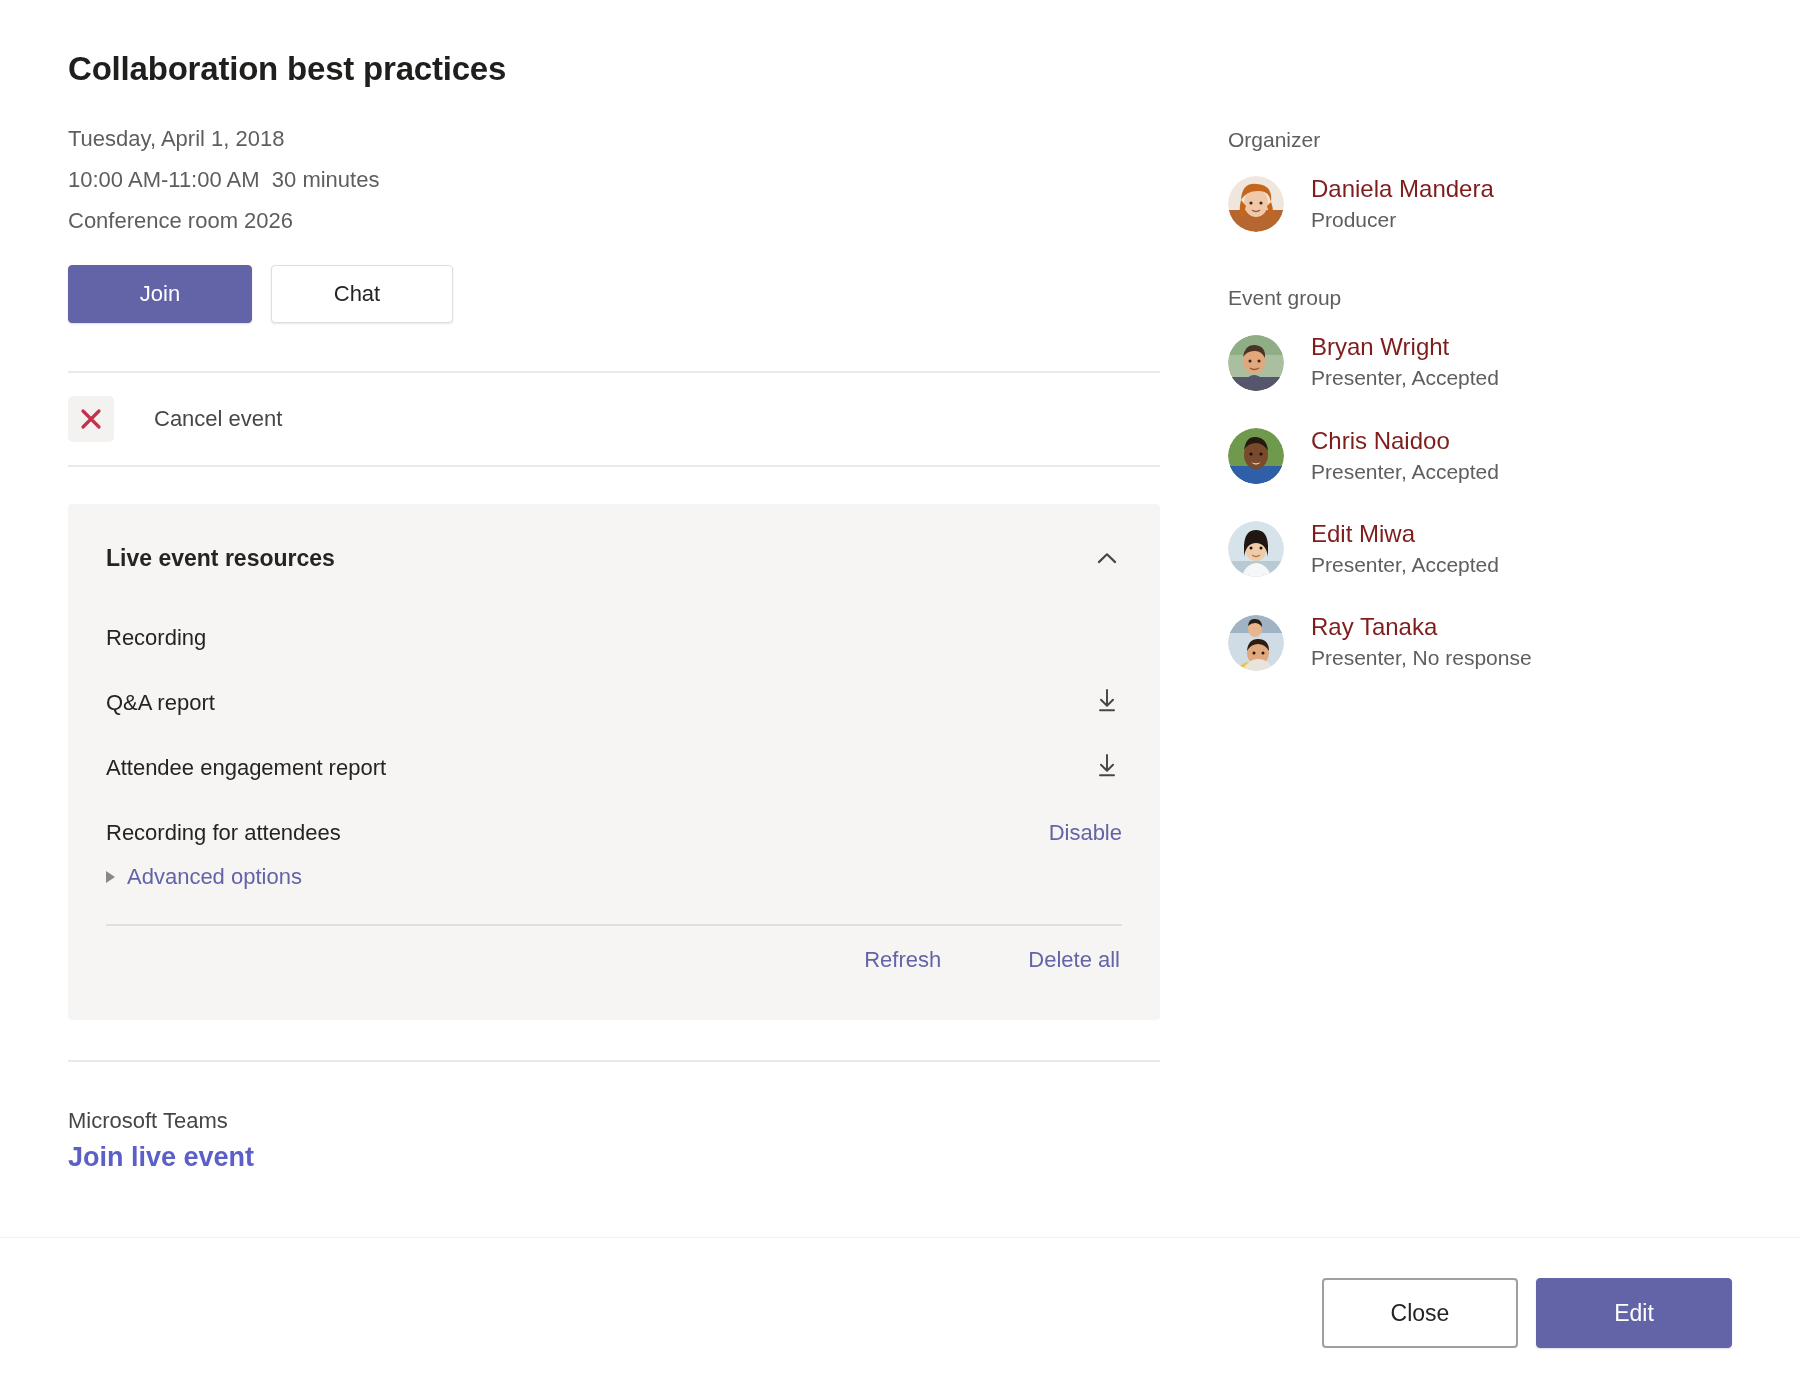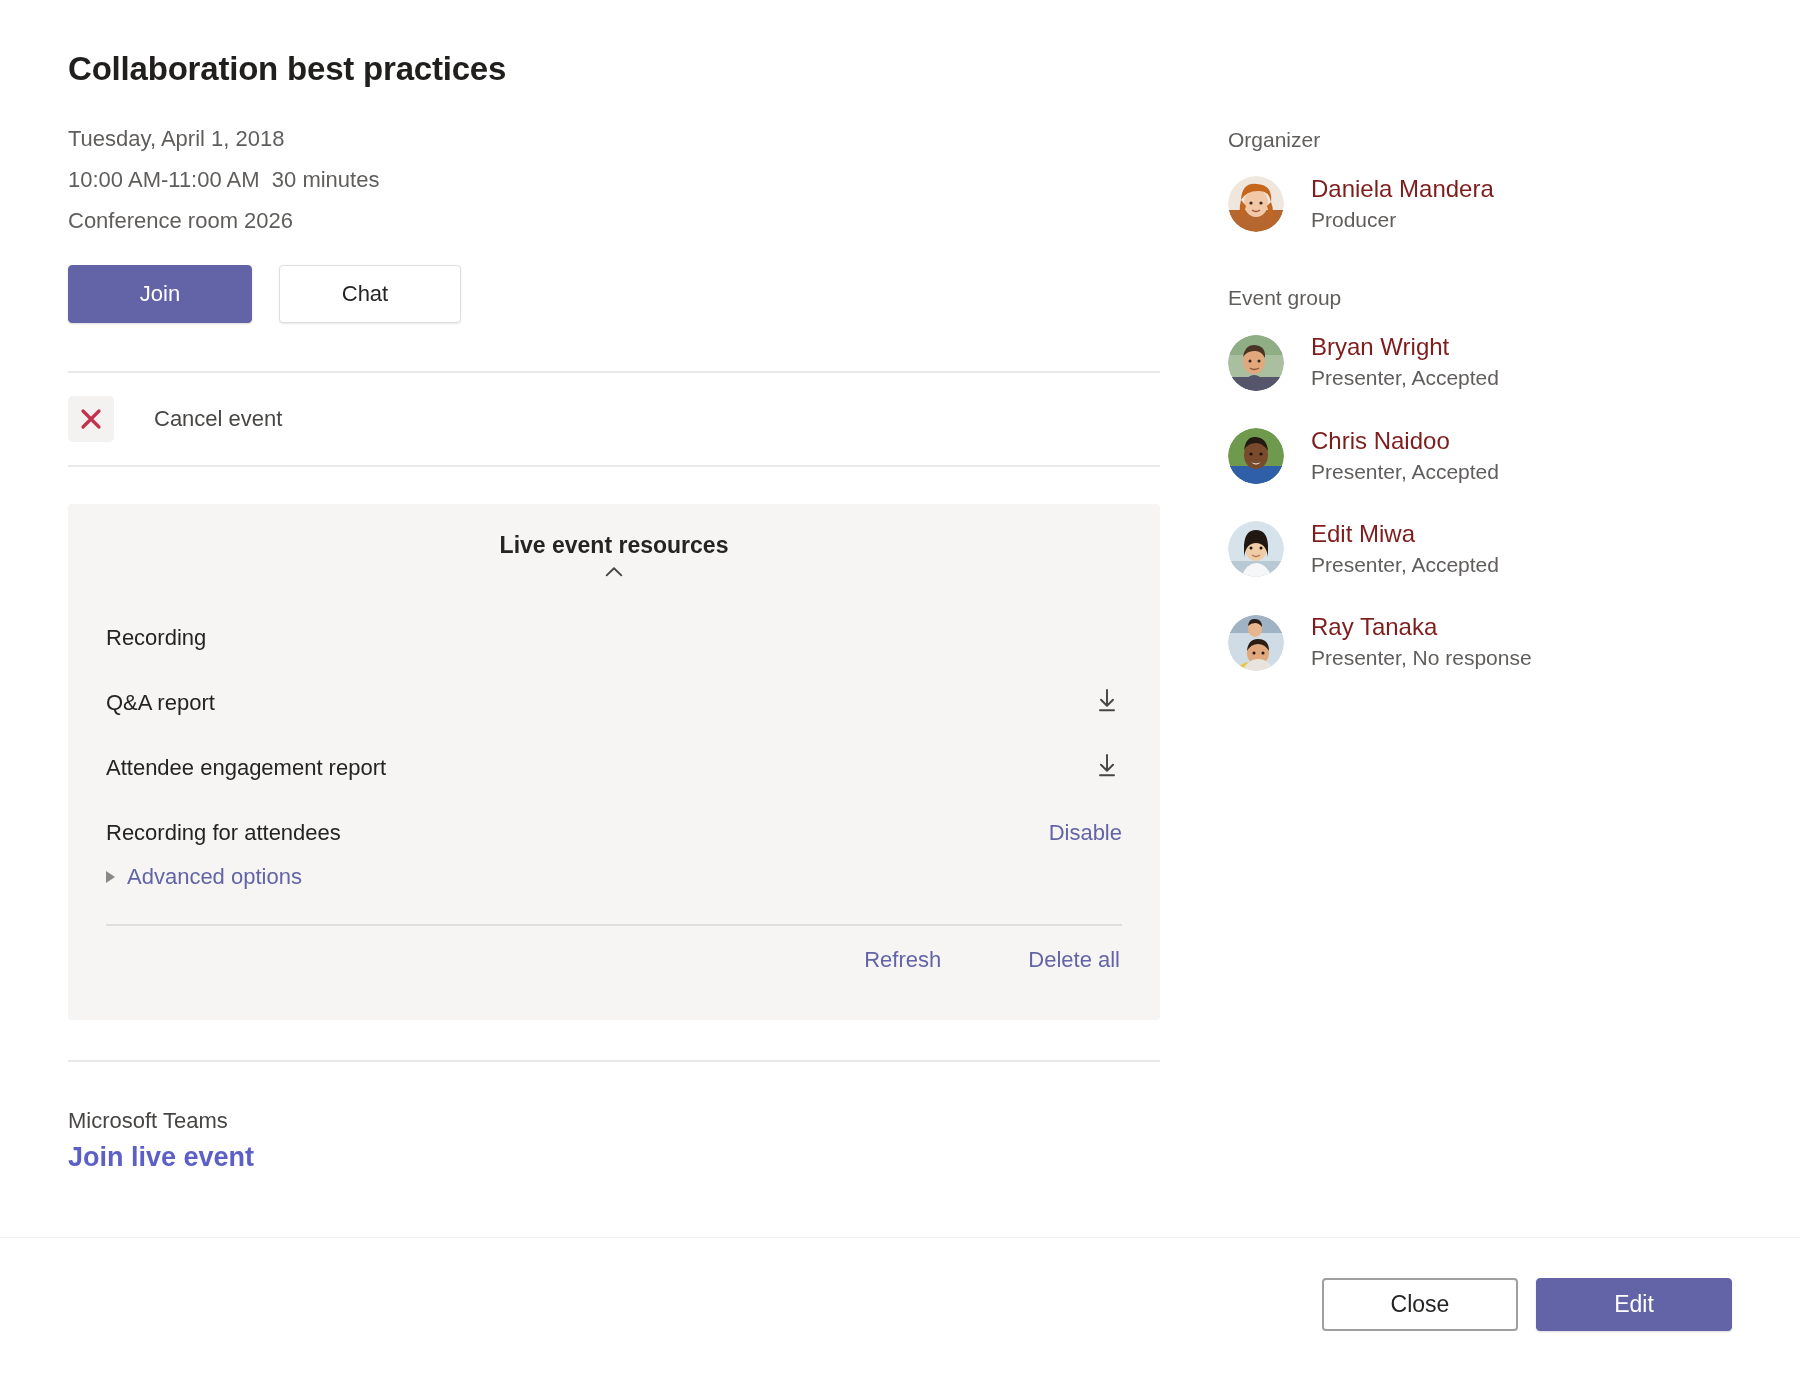--- a/index.html
+++ b/index.html
@@ -58,21 +58,21 @@
     font-size: 22px;
     color: #605e5c;
     line-height: 41px;
     white-space: pre;
   }
 
   
   .action-row {
     margin-top: 24px;
     display: flex;
-    gap: 27px;
+    gap: 19px;
   }
 
   .btn {
     font-family: "Liberation Sans", "DejaVu Sans", sans-serif;
     font-size: 22px;
     border-radius: 4px;
     height: 58px;
     min-width: 184px;
     display: flex;
     align-items: center;
@@ -140,21 +140,20 @@
     border-radius: 4px;
     padding: 28px 38px 26px 38px;
   }
 
   .panel-head {
     display: flex;
     align-items: center;
     justify-content: space-between;
     height: 54px;
     cursor: pointer;
-    flex-direction: column;
   }
 
   .panel-title {
     font-size: 23px;
     font-weight: bold;
     color: #252423;
   }
 
   .resource-row {
     display: flex;
@@ -284,21 +283,21 @@
 
   .footer-buttons {
     position: absolute;
     right: 68px;
     top: 40px;
     display: flex;
     gap: 18px;
   }
 
   .btn-footer {
-    height: 53px;
+    height: 70px;
     width: 196px;
     font-size: 23px;
     border-radius: 4px;
     display: flex;
     align-items: center;
     justify-content: center;
     cursor: pointer;
   }
 
   .btn-close {

